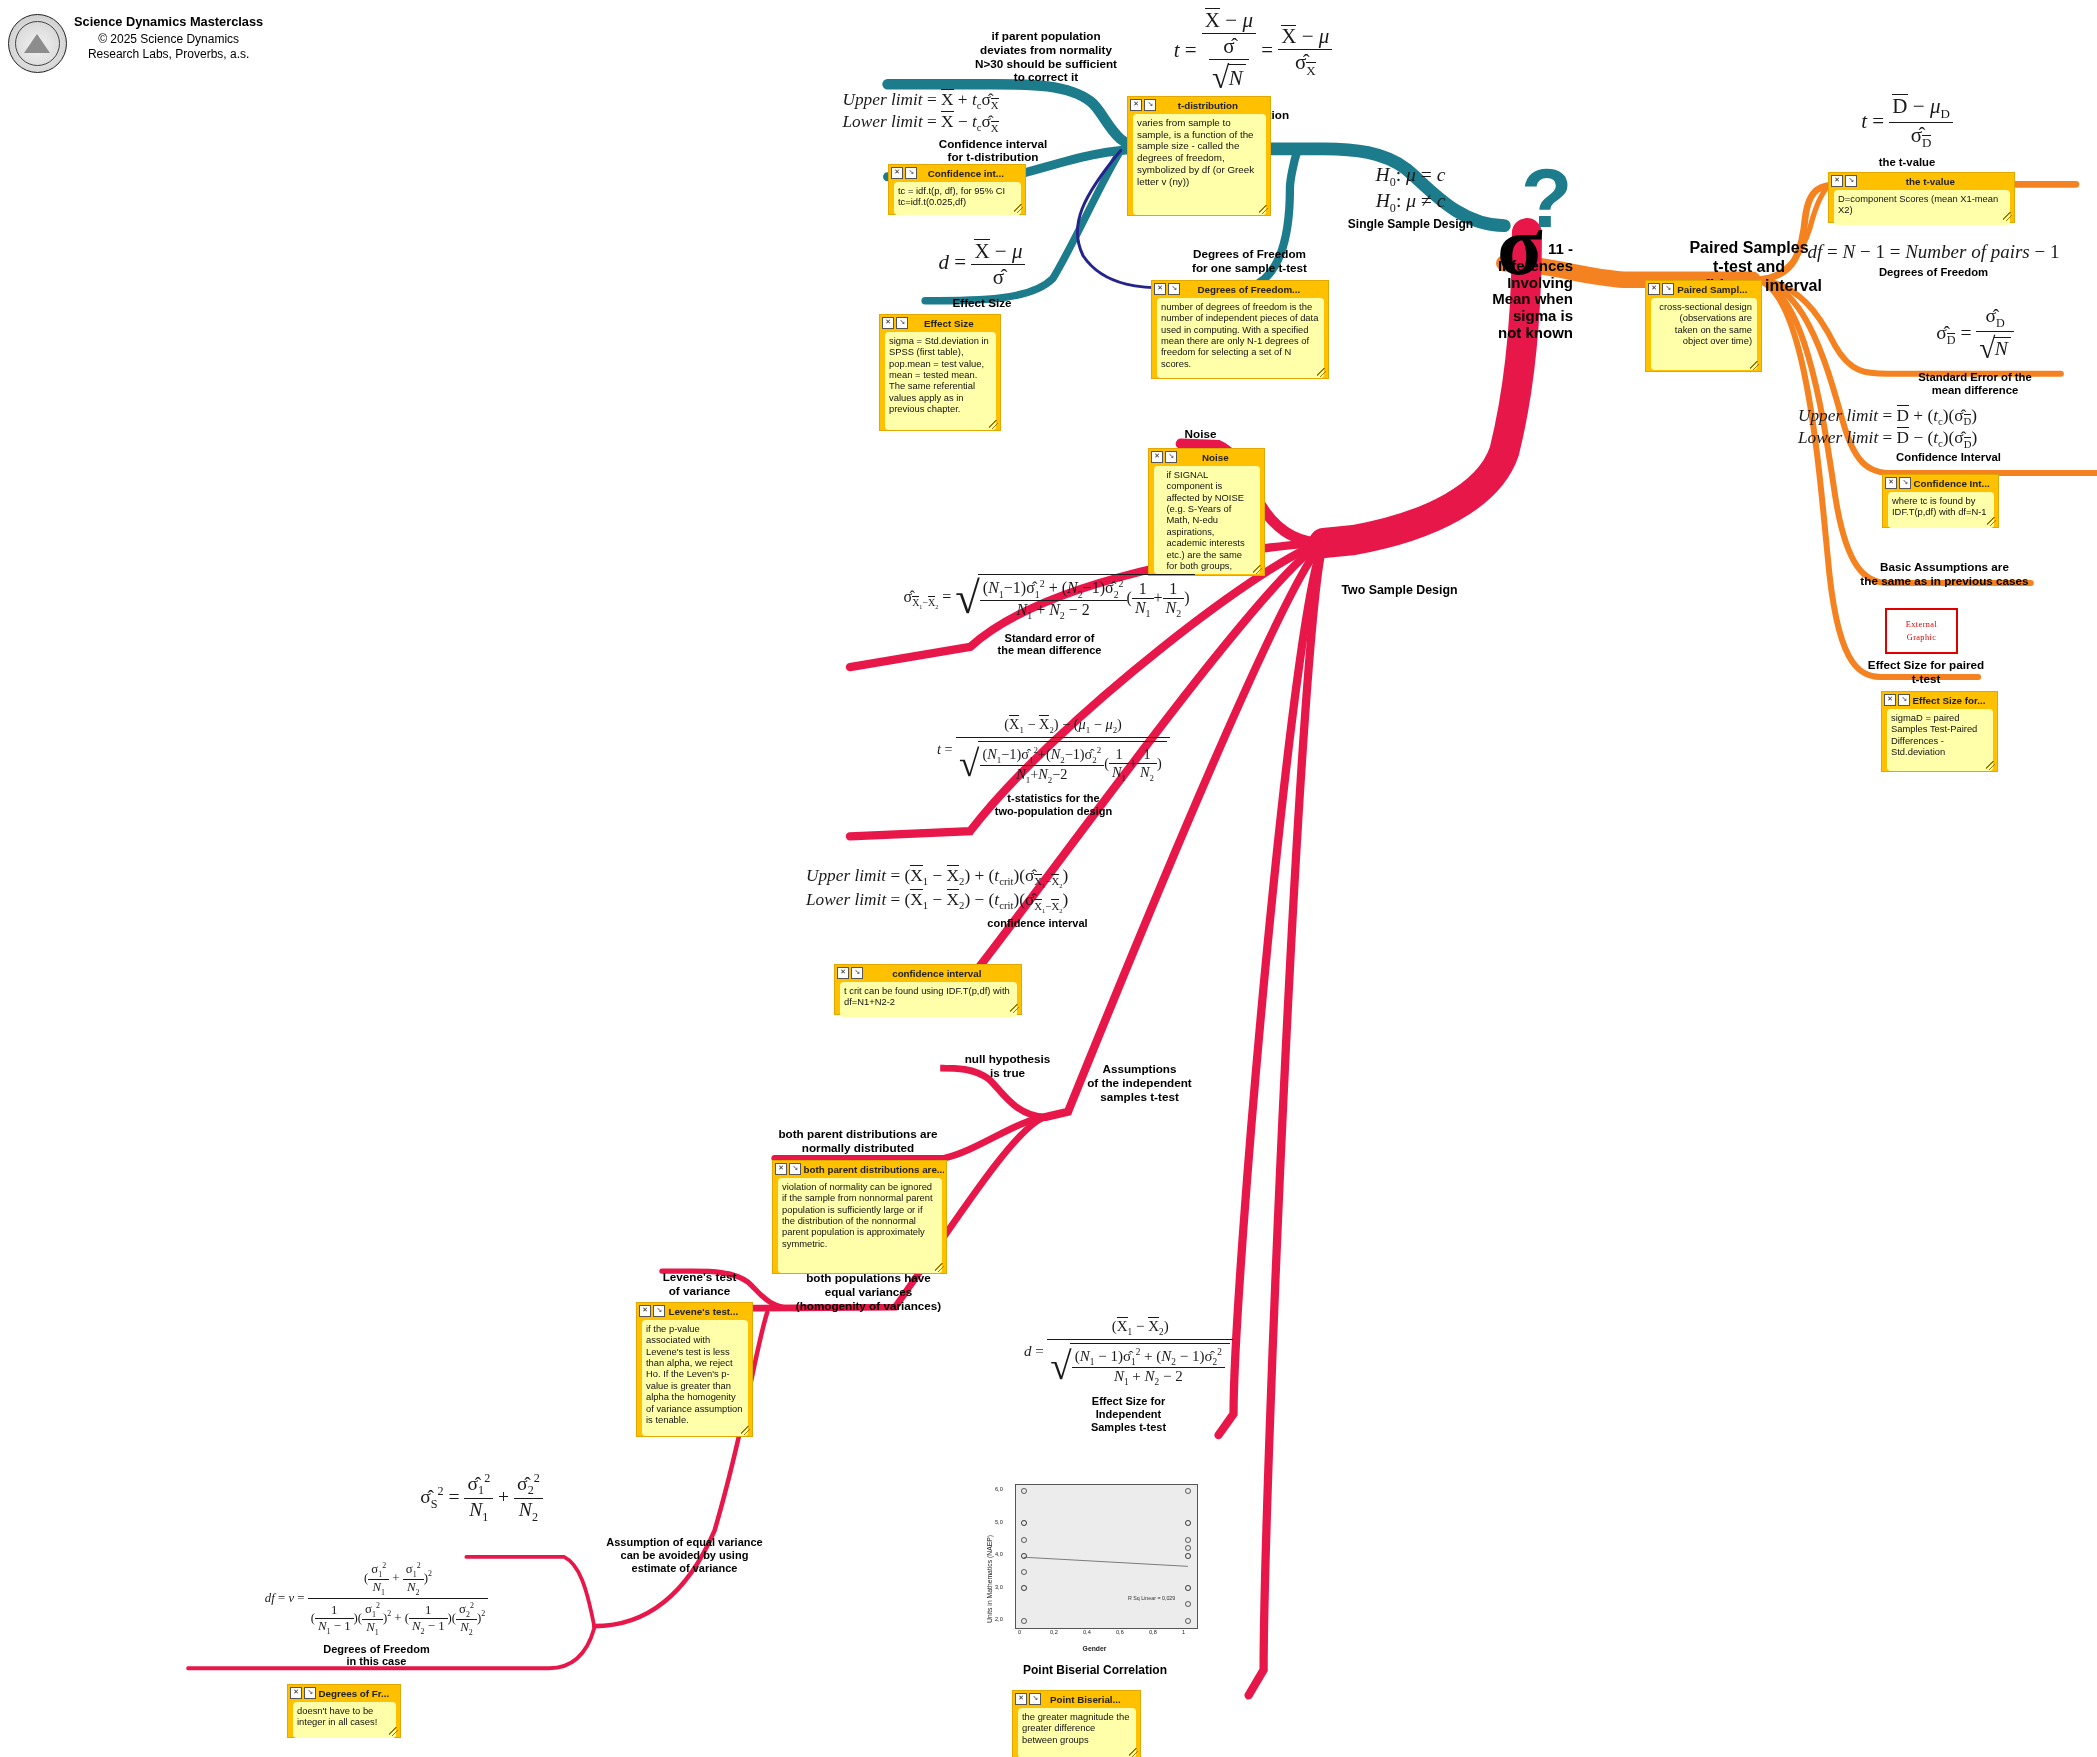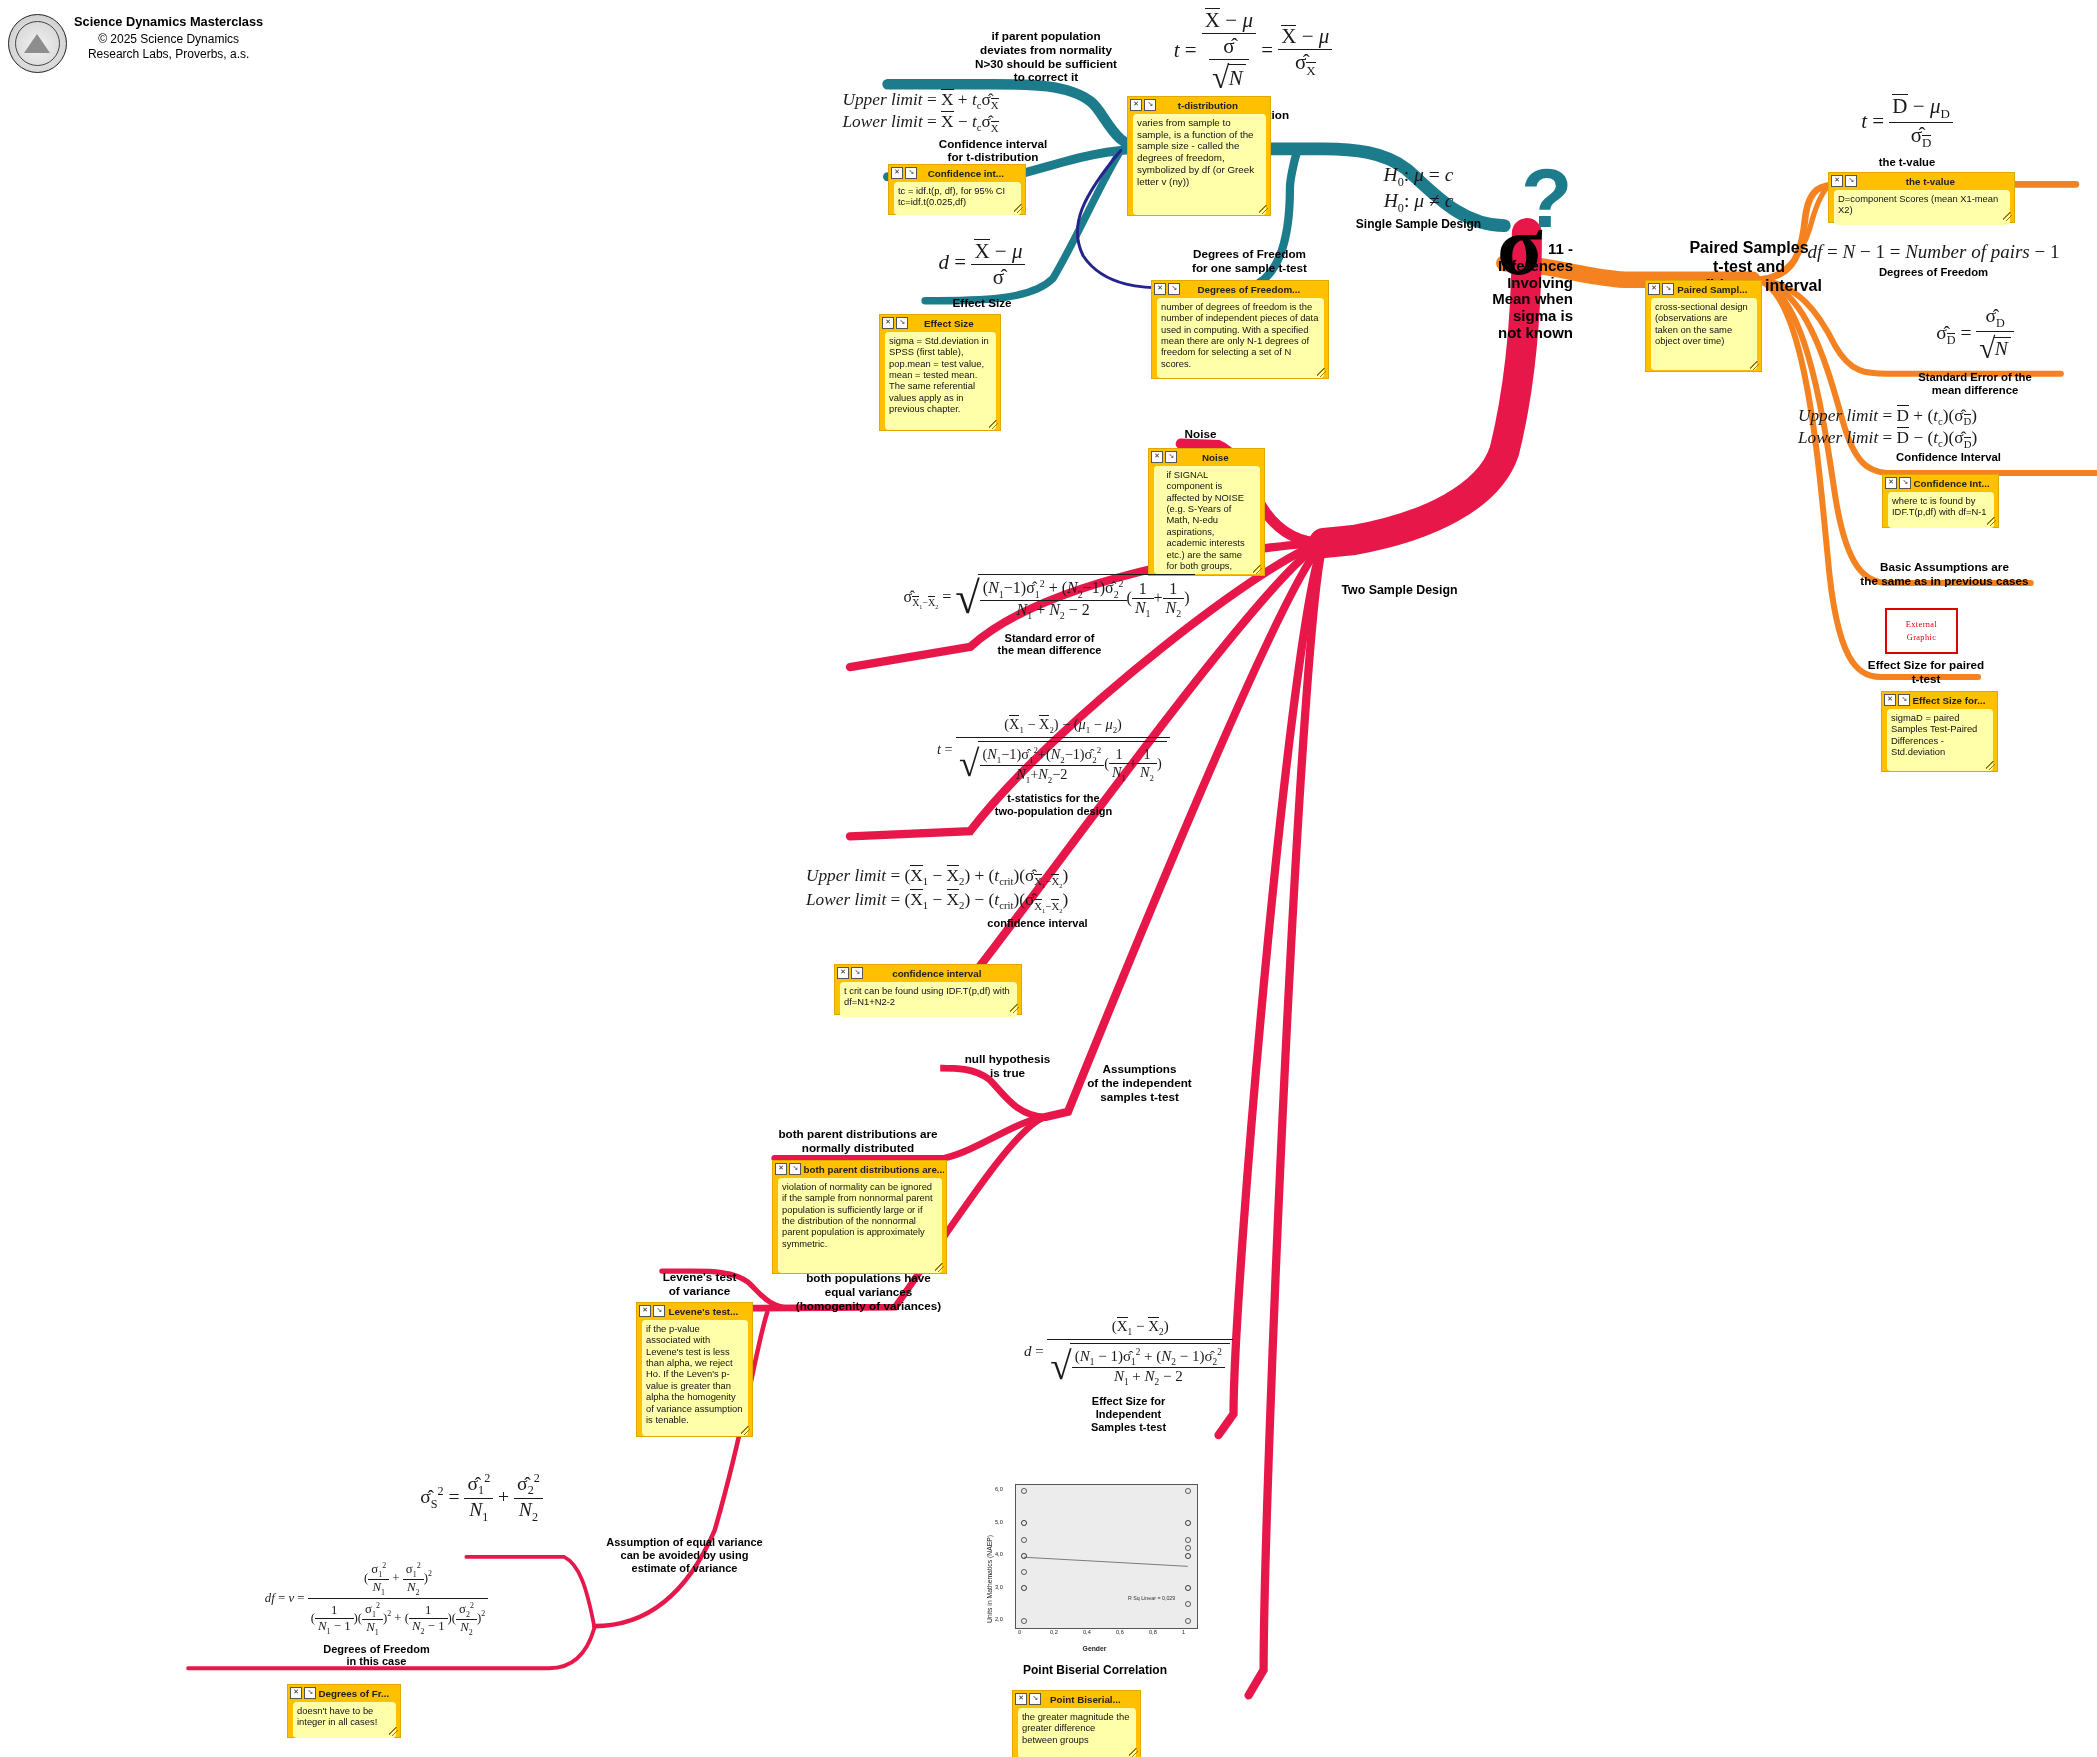--- a/index.html
+++ b/index.html
@@ -117,21 +117,21 @@
   <div id="sigma" style="left:1497px;top:197px;font-size:84px;">σ</div>
   <div id="central-label" style="left:1475px;top:241px;width:98px;font-size:15px;">
     <div>11 -</div>
     <div>Inferences</div>
     <div>Involving</div>
     <div>Mean when</div>
     <div>sigma is</div>
     <div>not known</div>
   </div>
 
-  <div class="node" style="left:1294px;top:164px;width:233px;margin-left:8px;">
+  <div class="node" style="left:1294px;top:164px;width:233px;">
     <div class="math" style="font-size:19.6px;"><span class="mi">H</span><sub>0</sub>: <span class="mi">μ</span> = <span class="mi">c</span></div>
     <div class="math" style="font-size:19.6px;"><span class="mi">H</span><sub>0</sub>: <span class="mi">μ</span> ≠ <span class="mi">c</span></div>
     <div class="lbl" style="font-size:12px;margin-top:1.5px;">Single Sample Design</div>
   </div>
 
   <div class="node lbl" style="left:922px;top:29px;width:248px;font-size:11.7px;">
     <div>if parent population</div>
     <div>deviates from normality</div>
     <div>N&gt;30 should be sufficient</div>
     <div>to correct it</div>
@@ -220,21 +220,21 @@
     <div>t-test and</div>
     <div>confidence interval</div>
   </div>
 
   <div class="note" style="left:1645px;top:280px;width:117px;height:92px;font-size:9.4px;">
     <div class="nbar">
         <span class="nbtn">✕</span>
         <span class="nbtn">↘</span>
       <span class="ntitle">Paired Sampl...</span>
       </div>
-    <div class="nbody" style="height:66px;">cross-sectional design (observations are taken on the same object over time)</div>
+    <div class="nbody" style="height:66px;text-align:right;">cross-sectional design (observations are taken on the same object over time)</div>
     <div class="grip"></div>
   </div>
 
   <div class="node" style="left:1783px;top:94px;width:248px;">
     <div class="math" style="font-size:21px;">
       <span class="mi">t</span> =
       <span class="frac"><span class="num"><span class="ovl">D</span> − <span class="mi">μ</span><sub>D</sub></span>
       <span class="den">σ̂<sub><span class="ovl">D</span></sub></span></span>
     </div>
     <div class="lbl" style="font-size:11.3px;margin-top:4.5px;">the t-value</div>

